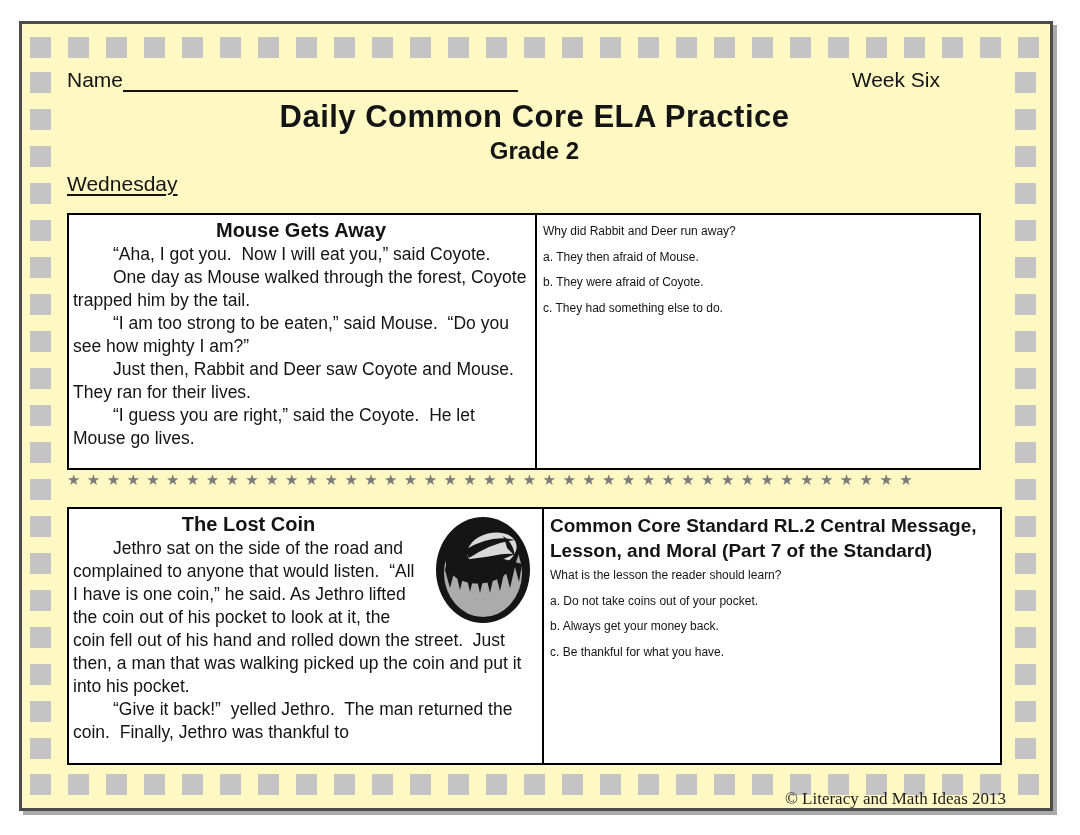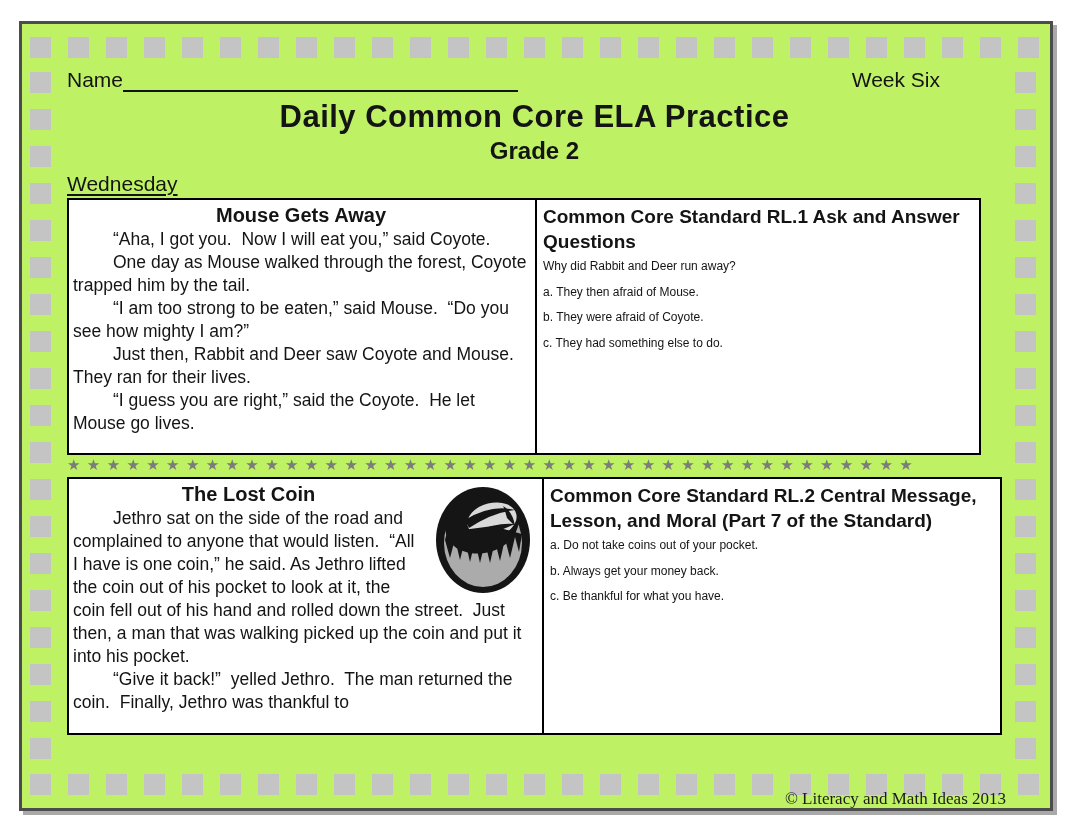--- a/index.html
+++ b/index.html
@@ -3,21 +3,21 @@
 <meta charset="utf-8">
 <style>
   * { margin:0; padding:0; box-sizing:border-box; }
   html,body { background:#ffffff; }
   .page {
     position:relative; width:1080px; height:835px; background:#ffffff;
     font-family:"Liberation Sans", sans-serif; color:#141414; overflow:hidden;
   }
   .frame {
     position:absolute; left:19px; top:21px; width:1034px; height:790px;
-    border:3px solid #4c4c4c; background:#bef264;
+    border:3px solid #4c4c4c; background:#fef9c3;
     box-shadow:4px 4px 0 #a9a9a9;
   }
   
   .sq { position:absolute; }
   .sq-top    { top:13px; left:8px; right:8px; height:21px;
                background:repeating-linear-gradient(90deg,#c4c4c4 0 21px, transparent 21px 38px); }
   .sq-bottom { bottom:13px; left:8px; right:8px; height:21px;
                background:repeating-linear-gradient(90deg,#c4c4c4 0 21px, transparent 21px 38px); }
   .sq-left   { left:8px; top:48px; bottom:46px; width:21px;
                background:repeating-linear-gradient(180deg,#c4c4c4 0 21px, transparent 21px 37px); }
@@ -29,21 +29,21 @@
   .name-row { display:flex; align-items:flex-end; font-size:21px; }
   .name-label { white-space:nowrap; }
   .name-line { width:395px; border-bottom:2px solid #141414; height:24px; }
   .week { margin-left:auto; padding-right:62px; white-space:nowrap; }
 
   .title    { text-align:center; font-size:31px; font-weight:bold; margin-top:7px; letter-spacing:0.5px; }
   .subtitle { text-align:center; font-size:24px; font-weight:bold; margin-top:2px; }
 
   .day-label { font-size:21px; margin-top:7px; text-decoration:underline; text-underline-offset:3px; }
 
-  .row { display:flex; margin-top:2px; }
+  .row { display:flex; margin-top:17px; }
   .box { border:2px solid #000; background:#fff; overflow:hidden; }
   .story-box  { width:470px; height:257px; padding:3px 6px 2px 4px; }
   .q-box      { width:446px; height:257px; margin-left:-2px; padding:4px 6px; }
   .t-story    { width:477px; height:258px; }
   .t-q        { width:460px; height:258px; }
 
   .story-title { text-align:center; font-weight:bold; font-size:20px; line-height:25px; }
   .story-box p { font-size:17.5px; line-height:23px; text-indent:40px; white-space:pre-wrap; }
 
   .q-standard { font-weight:bold; font-size:19px; line-height:25px; }
@@ -84,21 +84,20 @@
       <div class="row">
         <div class="box story-box">
           <div class="story-title">Mouse Gets Away</div>
           <p>“Aha, I got you.  Now I will eat you,” said Coyote.</p>
           <p>One day as Mouse walked through the forest, Coyote trapped him by the tail.</p>
           <p>“I am too strong to be eaten,” said Mouse.  “Do you see how mighty I am?”</p>
           <p>Just then, Rabbit and Deer saw Coyote and Mouse.  They ran for their lives.</p>
           <p>“I guess you are right,” said the Coyote.  He let Mouse go lives.</p>
         </div>
         <div class="box q-box">
-          <div class="q-standard">Common Core Standard RL.1 Ask and Answer Questions</div>
           <div class="q-line">Why did Rabbit and Deer run away?</div>
           <div class="q-line">a. They then afraid of Mouse.</div>
           <div class="q-line">b. They were afraid of Coyote.</div>
           <div class="q-line">c. They had something else to do.</div>
         </div>
       </div>
 
       <div class="stars">★ ★ ★ ★ ★ ★ ★ ★ ★ ★ ★ ★ ★ ★ ★ ★ ★ ★ ★ ★ ★ ★ ★ ★ ★ ★ ★ ★ ★ ★ ★ ★ ★ ★ ★ ★ ★ ★ ★ ★ ★ ★ ★</div>
 
 
@@ -115,20 +114,21 @@
               <path d="M70 22 Q80 28 82 42 L74 34 Q72 26 70 22 Z" fill="#151515"></path>
               <path d="M12 56 L17 74 L22 55 L27 76 L32 56 L37 78 L42 57 L47 79 L52 58 L57 79 L62 57 L67 77 L72 55 L77 74 L82 53 L86 68 L89 50 L60 42 L14 48 Z" fill="#151515"></path>
             </svg>
           </span>
           <div class="story-title">The Lost Coin</div>
           <p>Jethro sat on the side of the road and complained to anyone that would listen.  “All I have is one coin,” he said. As Jethro lifted the coin out of his pocket to look at it, the coin fell out of his hand and rolled down the street.  Just then, a man that was walking picked up the coin and put it into his pocket.</p>
           <p>“Give it back!”  yelled Jethro.  The man returned the coin.  Finally, Jethro was thankful to</p>
         </div>
         <div class="box q-box t-q">
           <div class="q-standard">Common Core Standard RL.2 Central Message, Lesson, and Moral (Part 7 of the Standard)</div>
+          <div class="q-line">What is the lesson the reader should learn?</div>
           <div class="q-line">a. Do not take coins out of your pocket.</div>
           <div class="q-line">b. Always get your money back.</div>
           <div class="q-line">c. Be thankful for what you have.</div>
         </div>
       </div>
 
     </div>
 
     <div class="footer">© Literacy and Math Ideas 2013</div>
   </div>

